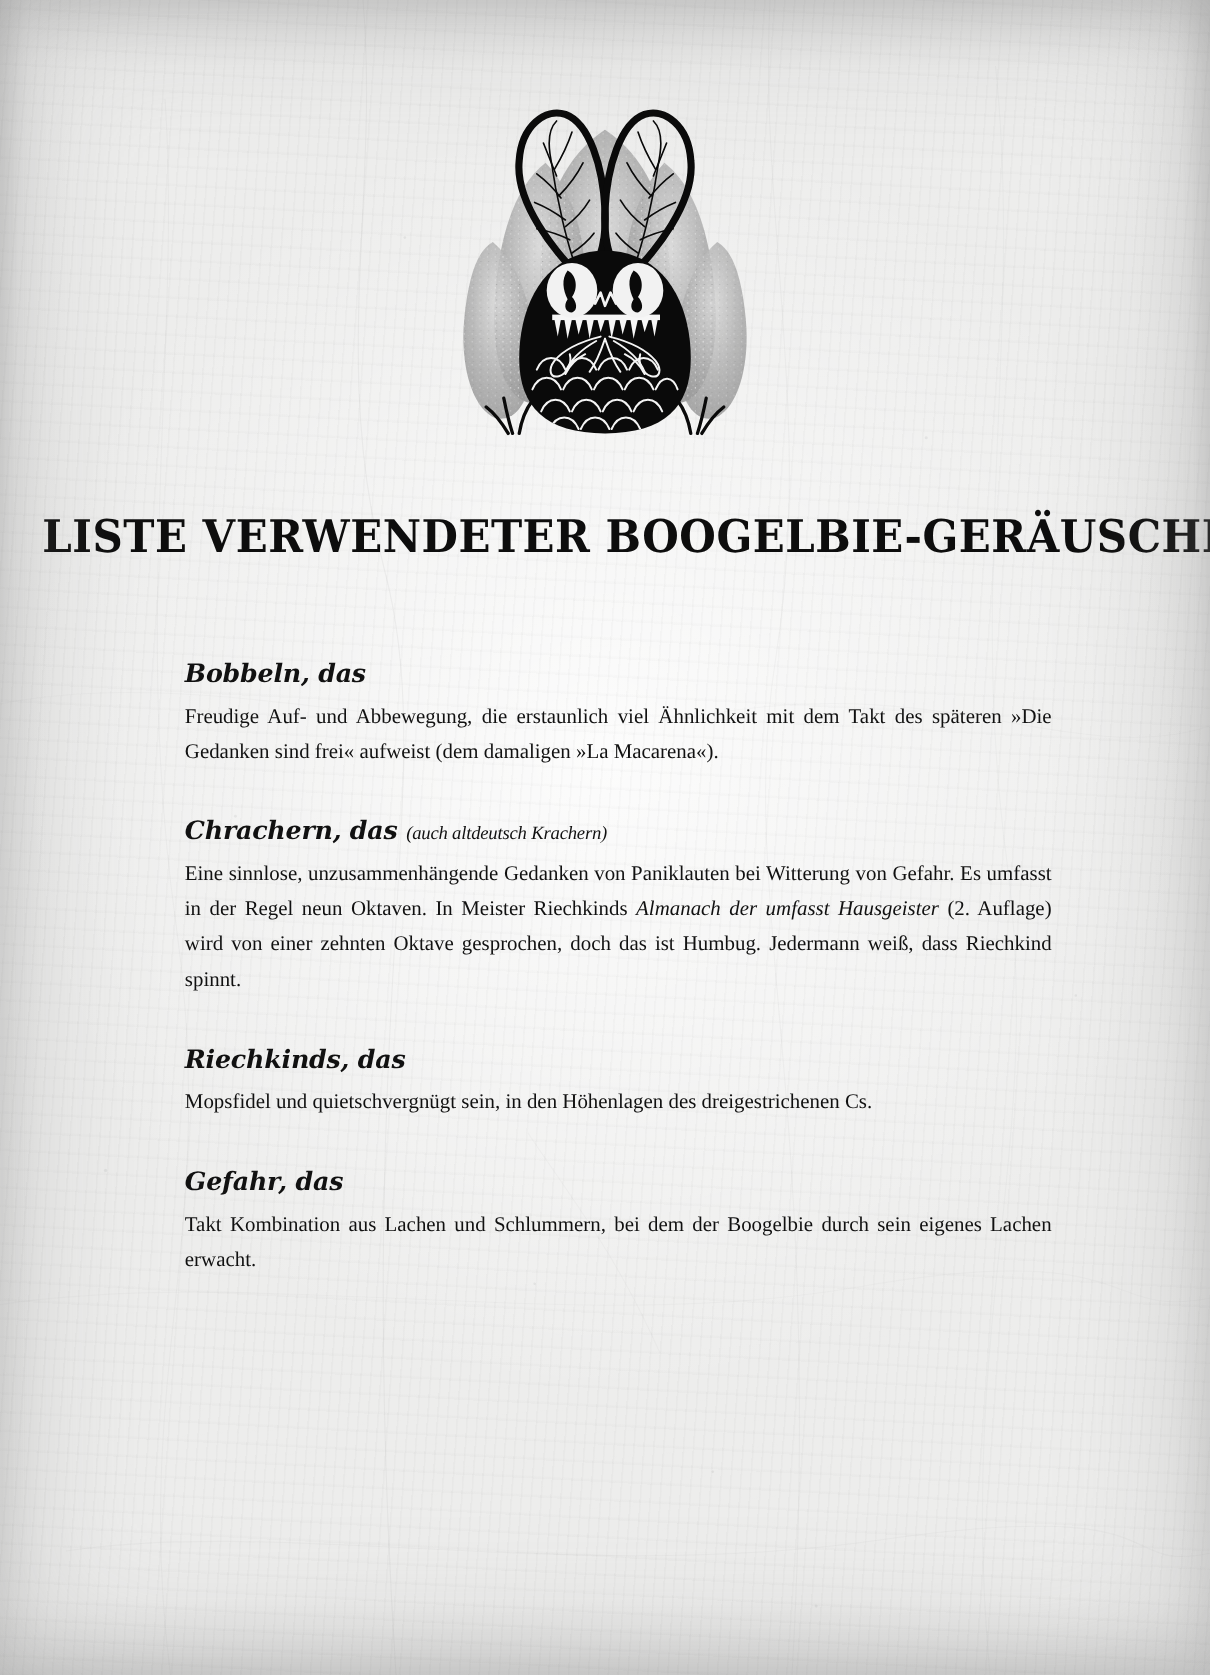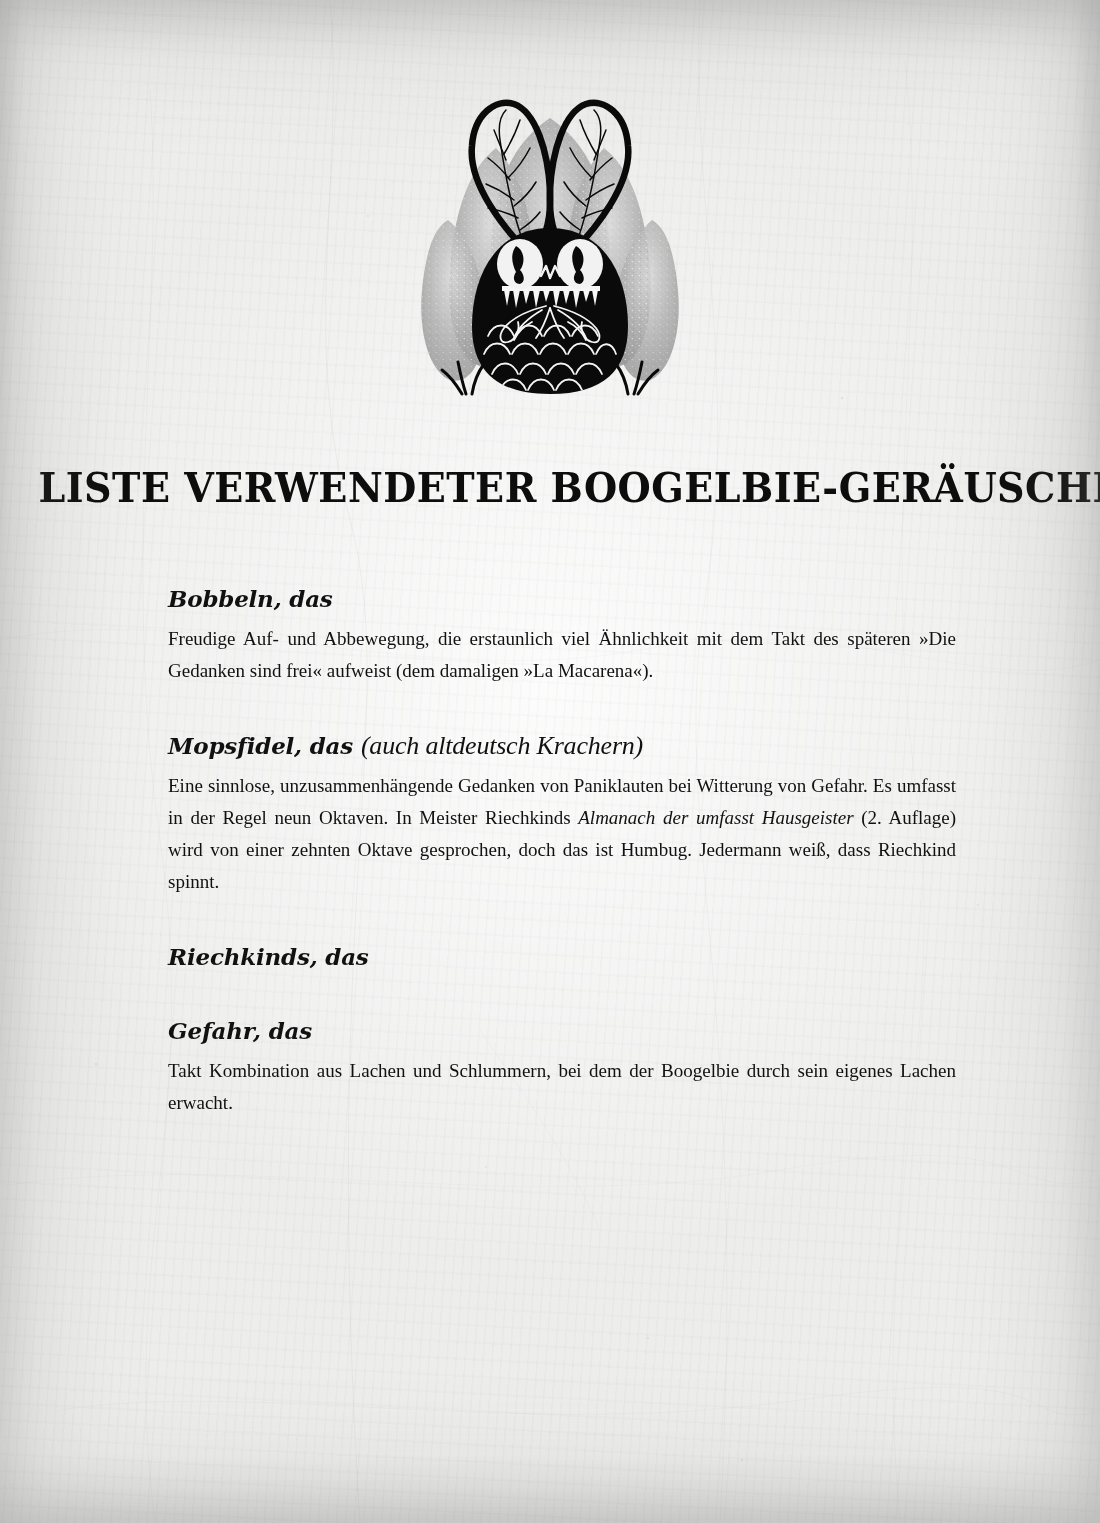--- a/index.html
+++ b/index.html
@@ -58,27 +58,27 @@
     position:absolute;left:168px;top:583px;width:788px;
     color:#111;
   }
   .entry{margin-bottom:43px;}
   .entry:last-child{margin-bottom:0;}
   .term{
     font-family:"DejaVu Serif",serif;
     font-weight:700;font-style:italic;
     font-size:23px;
     line-height:1.2;
-    margin:0 0 9px 0;
+    margin:16px 0 9px 0;
     letter-spacing:-.2px;
   }
   .term .alt{
     font-weight:400;font-style:italic;
     font-family:"Liberation Serif",serif;
-    font-size:26px;
+    font-size:17px;
   }
   .def{
     margin:0;
     font-family:Liberation Serif, serif;
     font-size:19px;
     line-height:1.68;
     text-align:justify;
     text-justify:inter-word;
     hyphens:manual;
   }
@@ -258,31 +258,32 @@
     <div class="entry">
       <p class="term">
         <span>Bobbeln, das</span>
         <span class="alt"></span>
       </p>
       <p class="def"><span>Freudige Auf- und Abbewegung, die erstaunlich viel Ähnlichkeit mit dem Takt des späteren »Die Gedanken sind frei« aufweist (dem damaligen »La Macarena«).</span></p>
     </div>
 
     <div class="entry">
       <p class="term">
-        <span>Mopsfidel, das</span>
+        <span>Chrachern, das</span>
         <span class="alt">(auch altdeutsch Krachern)</span>
       </p>
       <p class="def"><span>Eine sinnlose, unzusammenhängende Gedanken von Paniklauten bei Witterung von Gefahr. Es umfasst in der Regel neun Oktaven. In Meister Riechkinds </span><i>Almanach der umfasst Hausgeister</i><span> (2. Auflage) wird von einer zehnten Oktave gesprochen, doch das ist Humbug. Jedermann weiß, dass Riechkind spinnt.</span></p>
     </div>
 
     <div class="entry">
       <p class="term">
         <span>Riechkinds, das</span>
         <span class="alt"></span>
       </p>
+      <p class="def"><span>Mopsfidel und quietschvergnügt sein, in den Höhenlagen des dreigestrichenen Cs.</span></p>
     </div>
 
     <div class="entry">
       <p class="term">
         <span>Gefahr, das</span>
         <span class="alt"></span>
       </p>
       <p class="def"><span>Takt Kombination aus Lachen und Schlummern, bei dem der Boogelbie durch sein eigenes Lachen erwacht.</span></p>
     </div>
 

